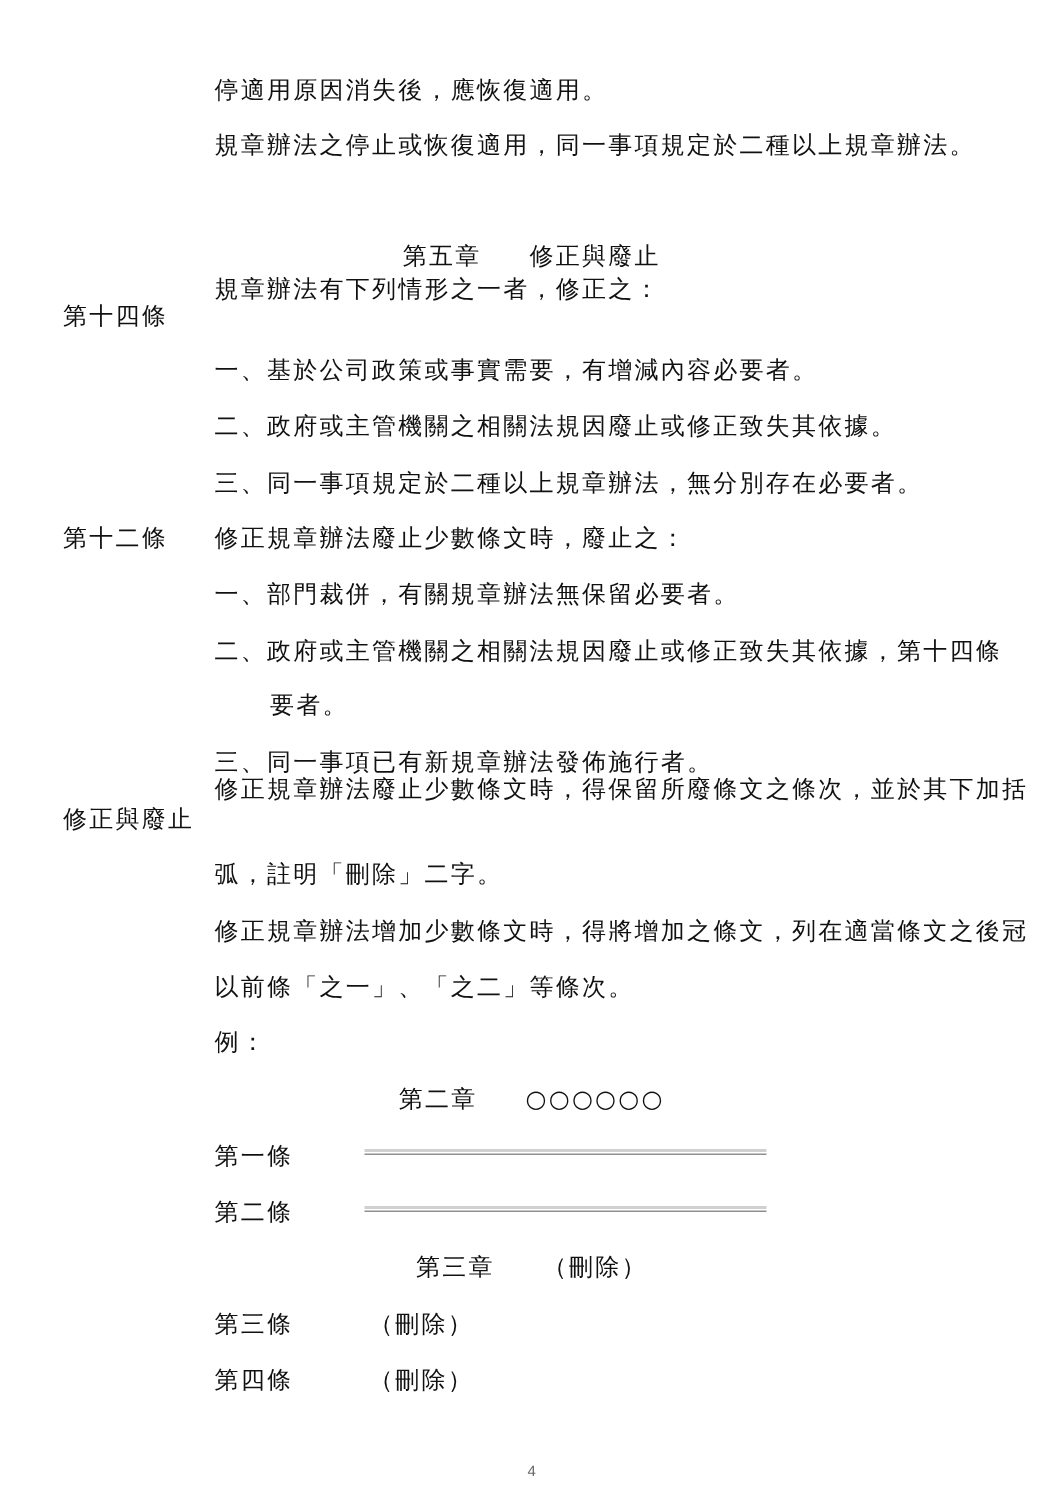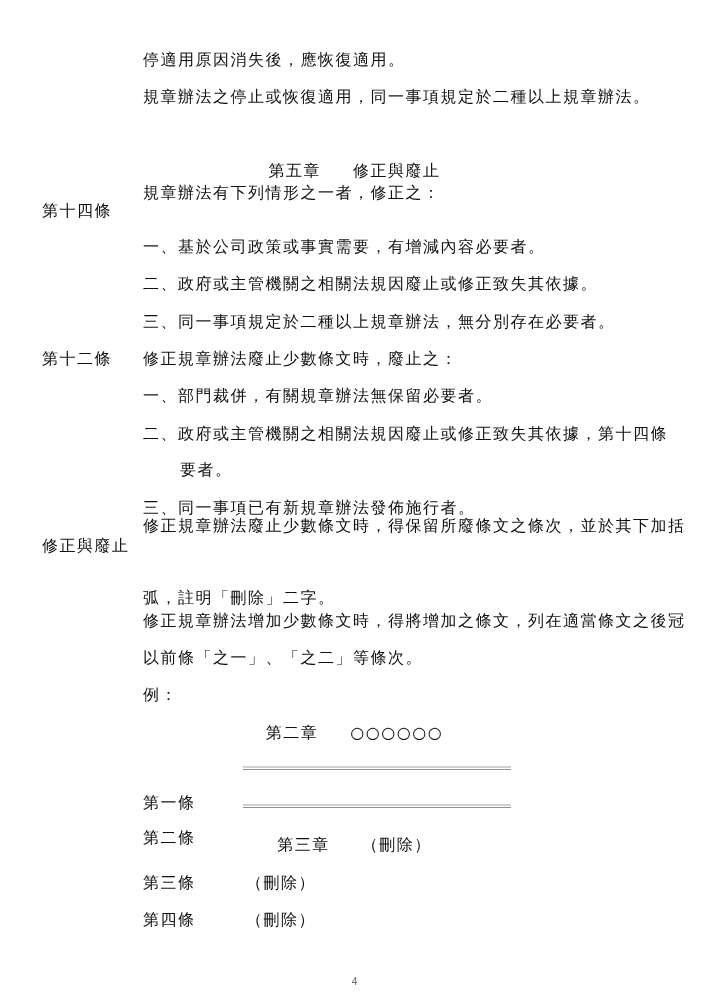--- a/index.html
+++ b/index.html
@@ -47,32 +47,32 @@
 
   <div class="line article-no" style="top:349px">第十二條</div>
   <div class="line body-col" style="top:349px">修正規章辦法廢止少數條文時，廢止之：</div>
   <div class="line body-col" style="top:386px">一、部門裁併，有關規章辦法無保留必要者。</div>
   <div class="line body-col" style="top:424px">二、政府或主管機關之相關法規因廢止或修正致失其依據，第十四條</div>
   <div class="line sub-col" style="top:460px">要者。</div>
   <div class="line body-col" style="top:498px">三、同一事項已有新規章辦法發佈施行者。</div>
 
   <div class="line article-no" style="top:536px">修正與廢止</div>
   <div class="line body-col" style="top:516px">修正規章辦法廢止少數條文時，得保留所廢條文之條次，並於其下加括</div>
-  <div class="line body-col" style="top:588px">弧，註明「刪除」二字。</div>
+  <div class="line body-col" style="top:573px">弧，註明「刪除」二字。</div>
   <div class="line body-col" style="top:611px">修正規章辦法增加少數條文時，得將增加之條文，列在適當條文之後冠</div>
   <div class="line body-col" style="top:648px">以前條「之一」、「之二」等條次。</div>
   <div class="line body-col" style="top:685px">例：</div>
 
   <div class="line center" style="top:723px">
     <span>第二章</span><span class="gap"></span><span>○○○○○○</span>
   </div>
 
-  <div class="line body-col" style="top:793px">第一條</div>
+  <div class="line body-col" style="top:761px">第一條</div>
   <div class="rule" style="top:766px"></div>
-  <div class="line body-col" style="top:828px">第二條</div>
+  <div class="line body-col" style="top:798px">第二條</div>
   <div class="rule" style="top:804px"></div>
 
   <div class="line center" style="top:835px">
     <span>第三章</span><span class="gap"></span><span>（刪除）</span>
   </div>
 
   <div class="line body-col" style="top:873px">第三條</div>
   <div class="line" style="top:873px; left:246px">（刪除）</div>
   <div class="line body-col" style="top:910px">第四條</div>
   <div class="line" style="top:910px; left:246px">（刪除）</div>

